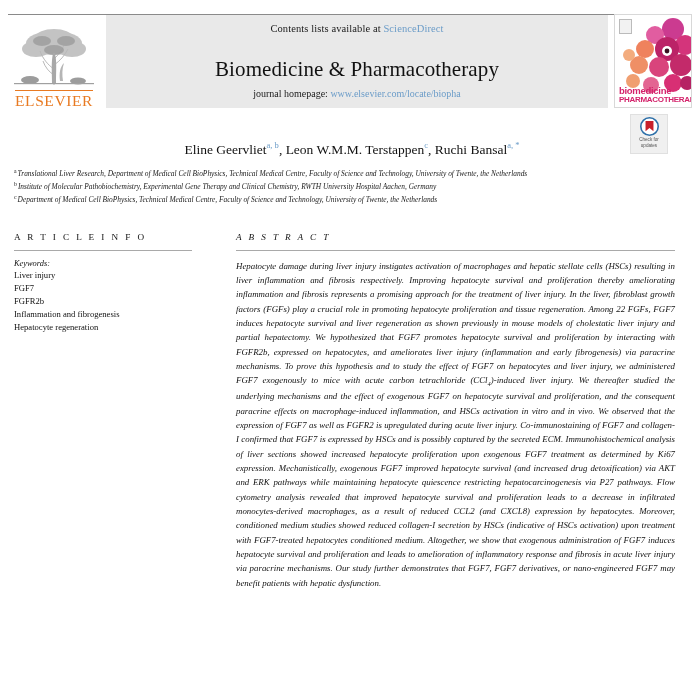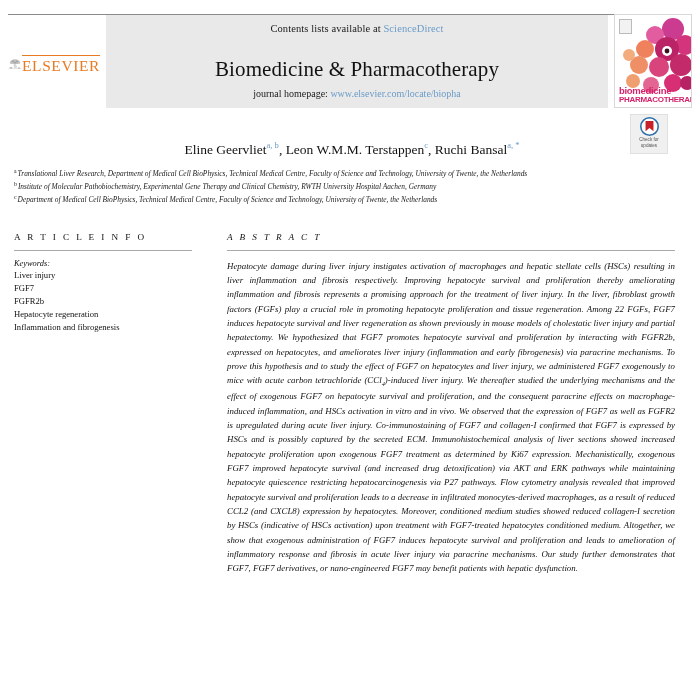--- a/index.html
+++ b/index.html
@@ -39,21 +39,21 @@
     height: 1px;
     background: #8a8a8a;
   }
 
   
   .elsevier-logo {
     width: 92px;
     flex: 0 0 92px;
     padding-top: 6px;
     display: flex;
-    flex-direction: row;
+    flex-direction: column;
     align-items: center;
     justify-content: flex-end;
   }
   .tree-svg {
     display: block;
     width: 84px;
     height: 64px;
   }
   .elsevier-wordmark {
     font-family: "Liberation Serif", serif;
@@ -212,21 +212,21 @@
     font-style: normal;
     font-size: 5.8px;
     vertical-align: super;
     margin-right: 1px;
   }
 
   
   .columns {
     display: flex;
     padding: 26px 25px 0 14px;
-    gap: 17px;
+    gap: 26px;
   }
   .col-info {
     width: 196px;
     flex: 0 0 196px;
   }
   .col-abstract {
     flex: 1 1 auto;
     font-style: italic;
   }
   .sec-head {
@@ -369,22 +369,22 @@
 
   <div class="columns">
 
     <div class="col-info">
       <div class="sec-head">A R T I C L E  I N F O</div>
       <div class="sec-rule"></div>
       <div class="keywords-label">Keywords:</div>
       <div class="keyword">Liver injury</div>
       <div class="keyword">FGF7</div>
       <div class="keyword">FGFR2b</div>
+      <div class="keyword">Inflammation and fibrogenesis</div>
       <div class="keyword">Hepatocyte regeneration</div>
-      <div class="keyword">Inflammation and fibrogenesis</div>
     </div>
 
     <div class="col-abstract">
       <div class="sec-head">A B S T R A C T</div>
       <div class="sec-rule"></div>
       <div class="abstract-body">
         <p><span>Hepatocyte damage during liver injury instigates activation of macrophages and hepatic stellate cells (HSCs) resulting in liver inflammation and fibrosis respectively. Improving hepatocyte survival and proliferation thereby ameliorating inflammation and fibrosis represents a promising approach for the treatment of liver injury. In the liver, fibroblast growth factors (FGFs) play a crucial role in promoting hepatocyte proliferation and tissue regeneration. Among 22 FGFs, FGF7 induces hepatocyte survival and liver regeneration as shown previously in mouse models of cholestatic liver injury and partial hepatectomy. We hypothesized that FGF7 promotes hepatocyte survival and proliferation by interacting with FGFR2b, expressed on hepatocytes, and ameliorates liver injury (inflammation and early fibrogenesis) via paracrine mechanisms. To prove this hypothesis and to study the effect of FGF7 on hepatocytes and liver injury, we administered FGF7 exogenously to mice with acute carbon tetrachloride (CCl</span><sub>4</sub><span>)-induced liver injury. We thereafter studied the underlying mechanisms and the effect of exogenous FGF7 on hepatocyte survival and proliferation, and the consequent paracrine effects on macrophage-induced inflammation, and HSCs activation in vitro and in vivo. We observed that the expression of FGF7 as well as FGFR2 is upregulated during acute liver injury. Co-immunostaining of FGF7 and collagen-I confirmed that FGF7 is expressed by HSCs and is possibly captured by the secreted ECM. Immunohistochemical analysis of liver sections showed increased hepatocyte proliferation upon exogenous FGF7 treatment as determined by Ki67 expression. Mechanistically, exogenous FGF7 improved hepatocyte survival (and increased drug detoxification) via AKT and ERK pathways while maintaining hepatocyte quiescence restricting hepatocarcinogenesis via P27 pathways. Flow cytometry analysis revealed that improved hepatocyte survival and proliferation leads to a decrease in infiltrated monocytes-derived macrophages, as a result of reduced CCL2 (and CXCL8) expression by hepatocytes. Moreover, conditioned medium studies showed reduced collagen-I secretion by HSCs (indicative of HSCs activation) upon treatment with FGF7-treated hepatocytes conditioned medium. Altogether, we show that exogenous administration of FGF7 induces hepatocyte survival and proliferation and leads to amelioration of inflammatory response and fibrosis in acute liver injury via paracrine mechanisms. Our study further demonstrates that FGF7, FGF7 derivatives, or nano-engineered FGF7 may benefit patients with hepatic dysfunction.</span></p>
       </div>
     </div>
 

